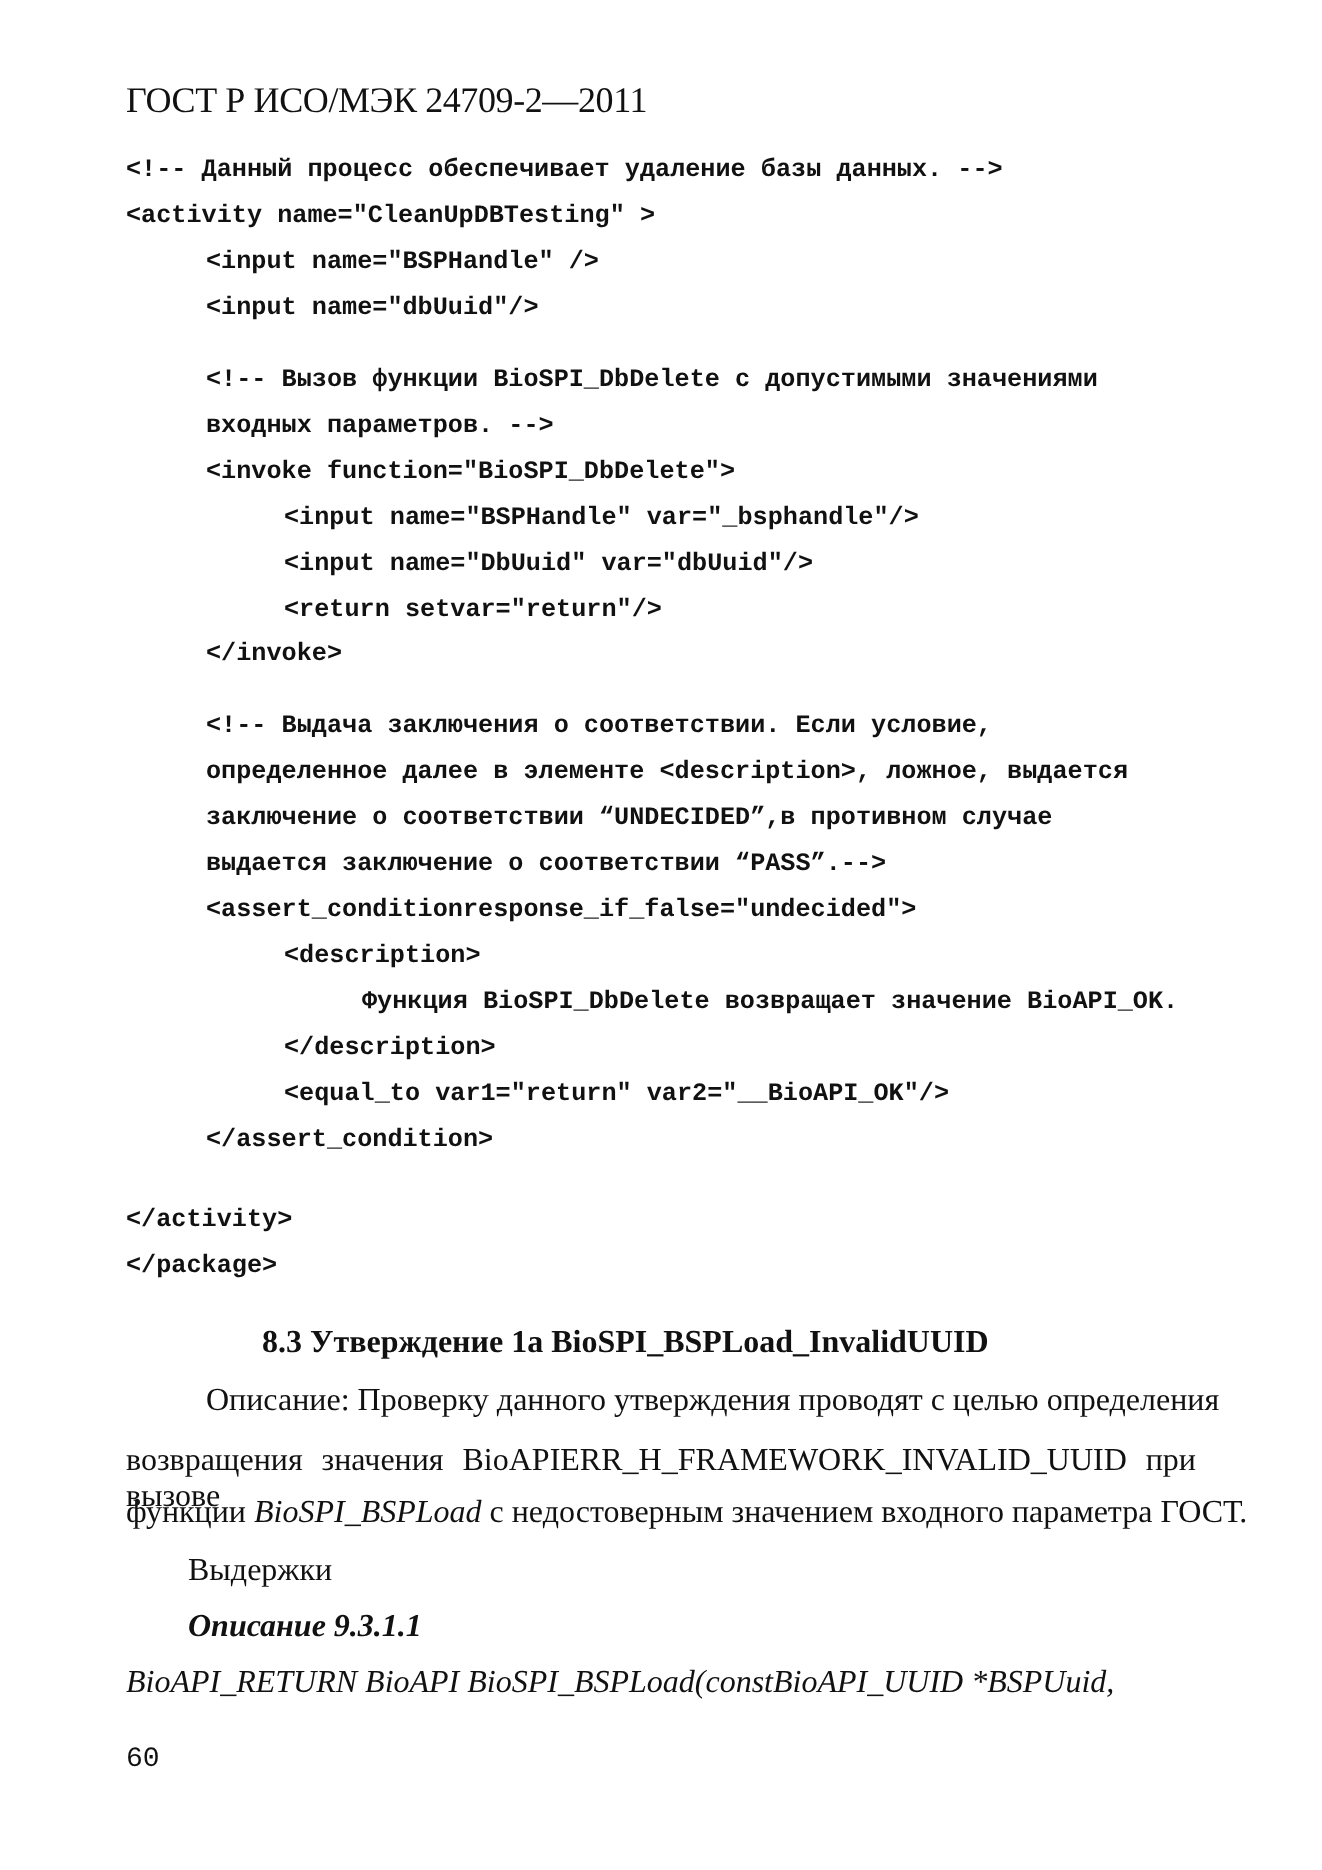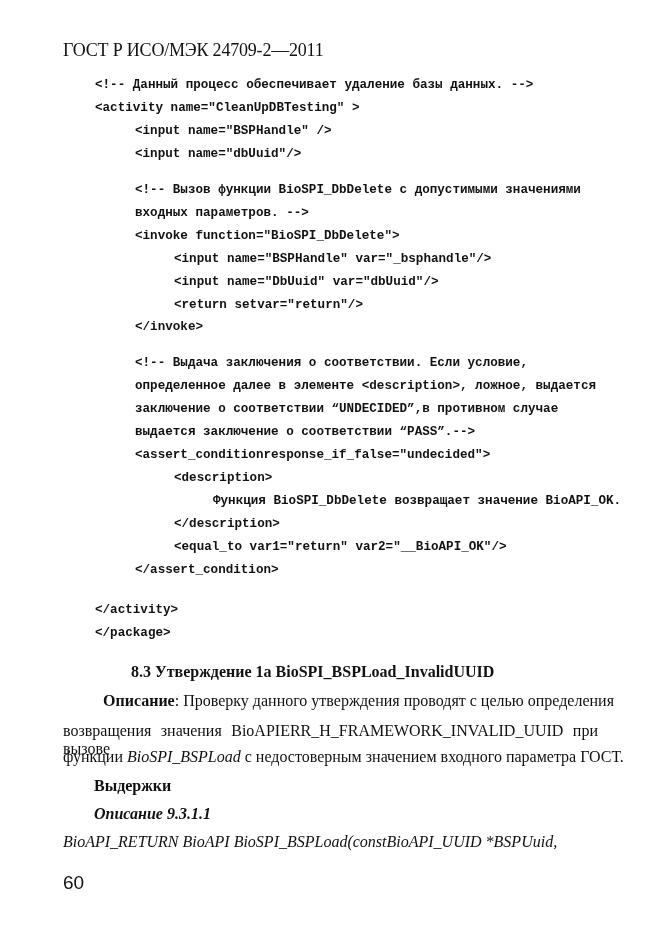--- a/index.html
+++ b/index.html
@@ -1,30 +1,30 @@
 <!DOCTYPE html>
 <html><head>
 <meta charset="utf-8">
 <style>
   html, body { margin: 0; padding: 0; background: #ffffff; }
   body { width: 661px; height: 935px; position: relative; overflow: hidden; color: #111; }
   .header { position: absolute; left: 63px; top: 40px; font-family: "Liberation Serif", serif; font-size: 18px; letter-spacing: -0.2px; }
   .code { position: absolute; left: 0; top: 0; font-family: "Liberation Mono", monospace; font-weight: bold; font-size: 12.6px; color: #111; white-space: pre; }
-  .cl { position: absolute; white-space: pre; margin-left: 32px; }
+  .cl { position: absolute; white-space: pre; }
   .l0 { left: 63px; }
   .l1 { left: 103px; }
   .l2 { left: 142px; }
   .l3 { left: 181px; }
   .prose { position: absolute; font-family: "Liberation Serif", serif; font-size: 16px; color: #111; white-space: nowrap; }
   .h3 { font-weight: bold; }
   .just { left: 63px; width: 535px; text-align: justify; text-align-last: justify; white-space: normal; }
   .bi { font-weight: bold; font-style: italic; }
   .it { font-style: italic; }
-  .b { font-weight: bold; }
-  .pagenum { position: absolute; left: 63px; top: 872px; font-family: Liberation Sans, sans-serif; font-size: 19px; }
+  .b { font-weight: normal; }
+  .pagenum { position: absolute; left: 63px; top: 872px; font-family: Liberation Mono, monospace; font-size: 14px; }
 </style>
 </head>
 <body>
 
 <div class="header">ГОСТ Р ИСО/МЭК 24709-2—2011</div>
 
 <div class="code" id="code-block"><div class="cl l0" style="top: 78px;">&lt;!-- Данный процесс обеспечивает удаление базы данных. --&gt;</div><div class="cl l0" style="top: 101px;">&lt;activity name="CleanUpDBTesting" &gt;</div><div class="cl l1" style="top: 124px;">&lt;input name="BSPHandle" /&gt;</div><div class="cl l1" style="top: 147px;">&lt;input name="dbUuid"/&gt;</div><div class="cl l1" style="top: 183px;">&lt;!-- Вызов функции BioSPI_DbDelete с допустимыми значениями</div><div class="cl l1" style="top: 206px;">входных параметров. --&gt;</div><div class="cl l1" style="top: 229px;">&lt;invoke function="BioSPI_DbDelete"&gt;</div><div class="cl l2" style="top: 252px;">&lt;input name="BSPHandle" var="_bsphandle"/&gt;</div><div class="cl l2" style="top: 275px;">&lt;input name="DbUuid" var="dbUuid"/&gt;</div><div class="cl l2" style="top: 298px;">&lt;return setvar="return"/&gt;</div><div class="cl l1" style="top: 320px;">&lt;/invoke&gt;</div><div class="cl l1" style="top: 356px;">&lt;!-- Выдача заключения о соответствии. Если условие,</div><div class="cl l1" style="top: 379px;">определенное далее в элементе &lt;description&gt;, ложное, выдается</div><div class="cl l1" style="top: 402px;">заключение о соответствии “UNDECIDED”,в противном случае</div><div class="cl l1" style="top: 425px;">выдается заключение о соответствии “PASS”.--&gt;</div><div class="cl l1" style="top: 448px;">&lt;assert_conditionresponse_if_false="undecided"&gt;</div><div class="cl l2" style="top: 471px;">&lt;description&gt;</div><div class="cl l3" style="top: 494px;">Функция BioSPI_DbDelete возвращает значение BioAPI_OK.</div><div class="cl l2" style="top: 517px;">&lt;/description&gt;</div><div class="cl l2" style="top: 540px;">&lt;equal_to var1="return" var2="__BioAPI_OK"/&gt;</div><div class="cl l1" style="top: 563px;">&lt;/assert_condition&gt;</div><div class="cl l0" style="top: 603px;">&lt;/activity&gt;</div><div class="cl l0" style="top: 626px;">&lt;/package&gt;</div></div>
 
 <div class="prose h3" style="left:103px; top:663px;margin-left:28px;">8.3 Утверждение 1а BioSPI_BSPLoad_InvalidUUID</div>
 

